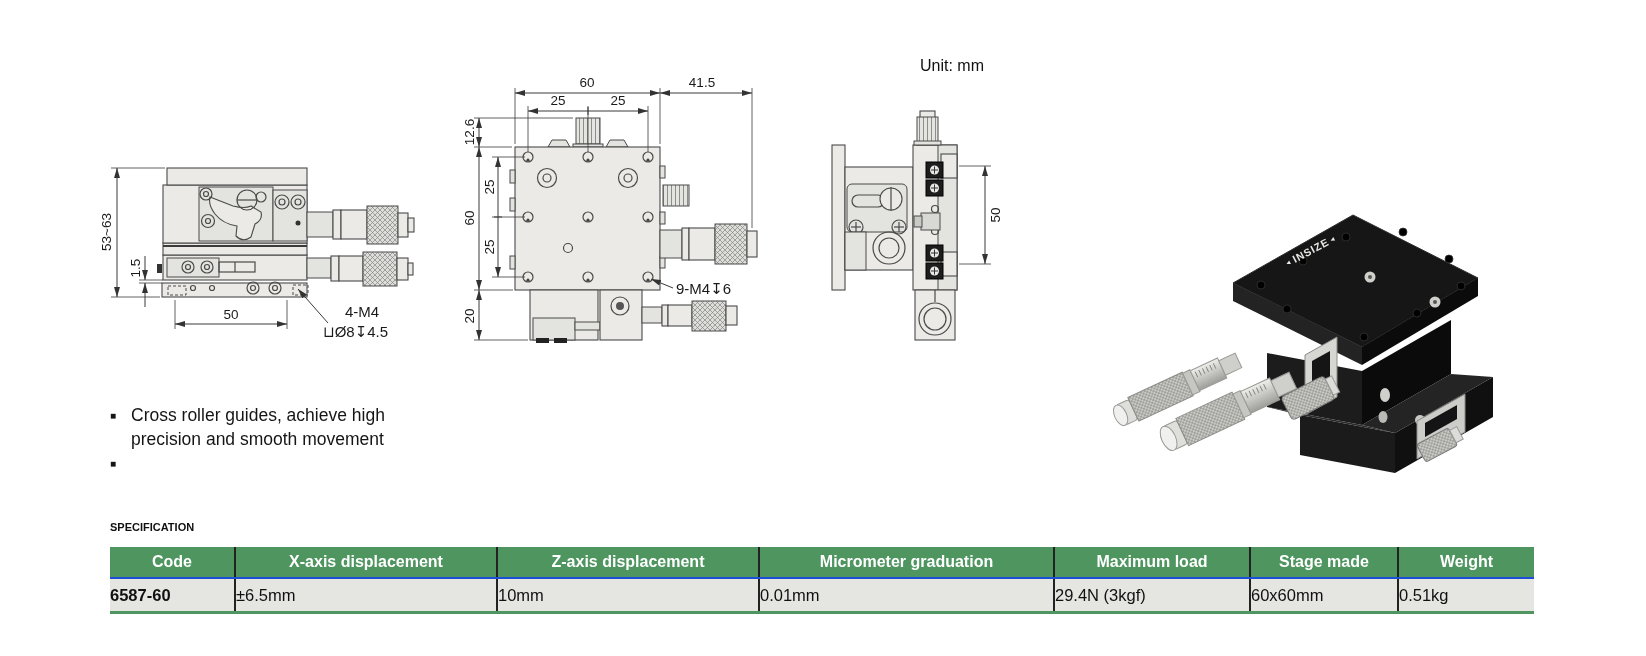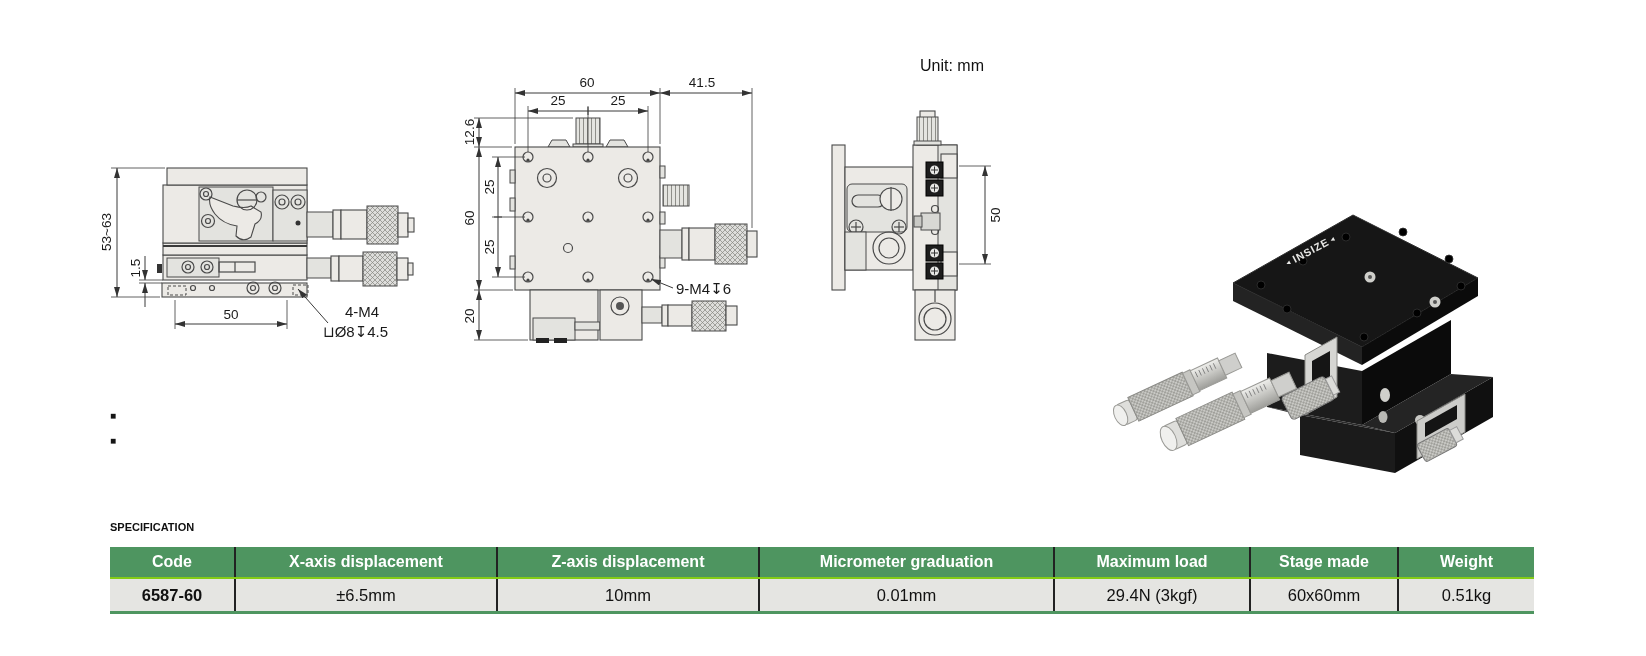--- a/index.html
+++ b/index.html
@@ -19,23 +19,23 @@
   .features { left:110px; top:403px; width:360px; }
   .feat { display:flex; font-size:17.5px; line-height:24px; color:#151515; }
   .feat .bullet { font-size:10px; line-height:25px; width:21px; flex:none; }
   .feat .ftext { width:285px; }
 
   
   .spec-heading { left:110px; top:521px; font-size:11px; font-weight:bold; color:#101010; }
   .spec-table { position:absolute; left:110px; top:547px; width:1424px;
                 border-collapse:collapse; table-layout:fixed; }
   .spec-table th { background:#4e9560; color:#fff; font-size:16px; font-weight:bold;
-                   height:30px; padding:0; border-left:2px solid #222; border-bottom:2px solid #84cc16; }
+                   height:30px; padding:0; border-left:2px solid #222; border-bottom:2px solid #1d4ed8; }
   .spec-table th:first-child { border-left:none; }
-  .spec-table td { background:#e5e5e2; font-size:16.5px; text-align:center; height:32px;
+  .spec-table td { background:#e5e5e2; font-size:16.5px; height:32px;
                    padding:0; border-left:2px solid #222; border-bottom:3px solid #4e9560; color:#111; }
   .spec-table td:first-child { border-left:none; font-weight:bold; }
 
   
   .part  { fill:#eceae6; stroke:#4a4a4a; stroke-width:1.1; }
   .part2 { fill:#e3e3df; stroke:#4a4a4a; stroke-width:1; }
   .hole  { fill:none; stroke:#4a4a4a; stroke-width:1.2; }
   .dim   { stroke:#3a3a3a; stroke-width:1; fill:none; }
   .ext   { stroke:#3a3a3a; stroke-width:.8; fill:none; }
   .dtxt  { font:13.5px "Liberation Sans", sans-serif; fill:#1a1a1a; }
@@ -459,20 +459,21 @@
           <line x1="113" y1="-9" x2="113" y2="-3"></line>
     </g>
     <rect x="121" y="-9" width="20" height="18" fill="#cfcfcc" stroke="#9a9a96"></rect>
   </g>
 </svg>
 </div>
 
 <div class="abs features">
   <div class="feat">
     <span class="bullet">■</span>
+    <span class="ftext">Cross roller guides, achieve high precision and smooth movement</span>
   </div>
   <div class="feat">
     <span class="bullet">■</span>
   </div>
 </div>
 
 <div class="abs spec-heading">SPECIFICATION</div>
 
 <table class="spec-table">
   <colgroup>

